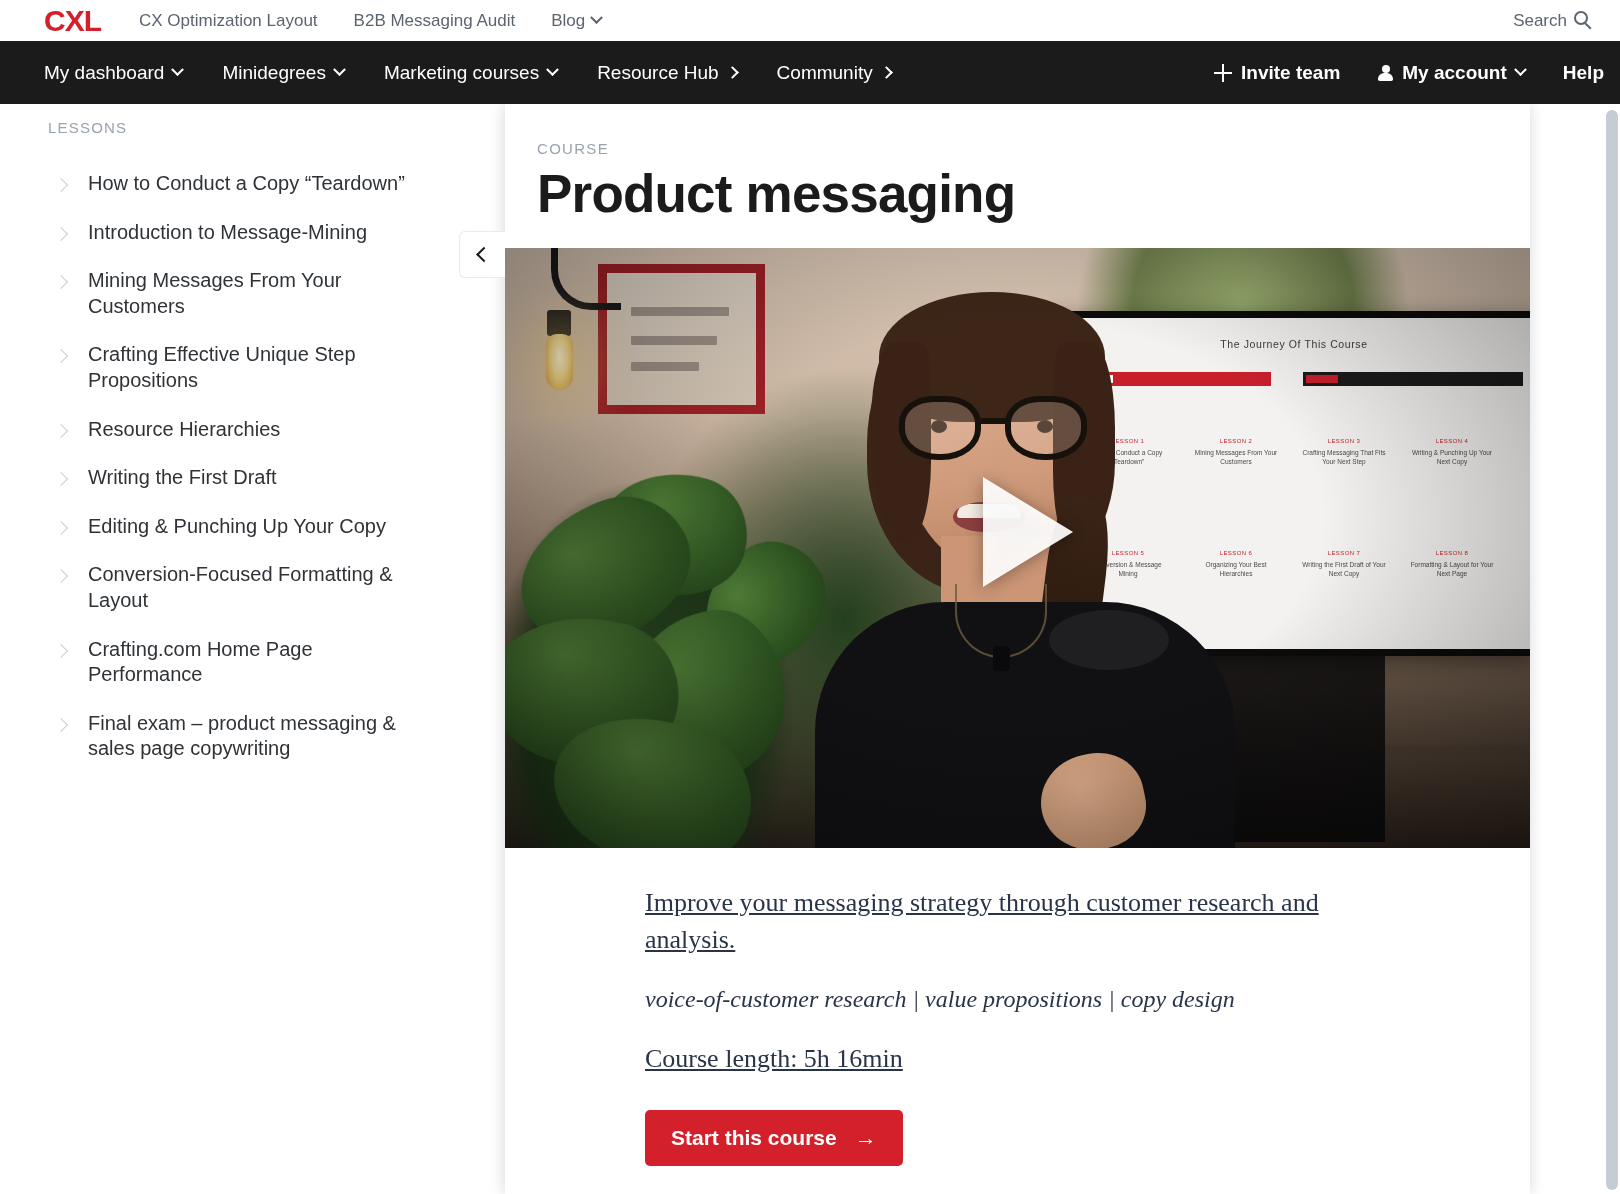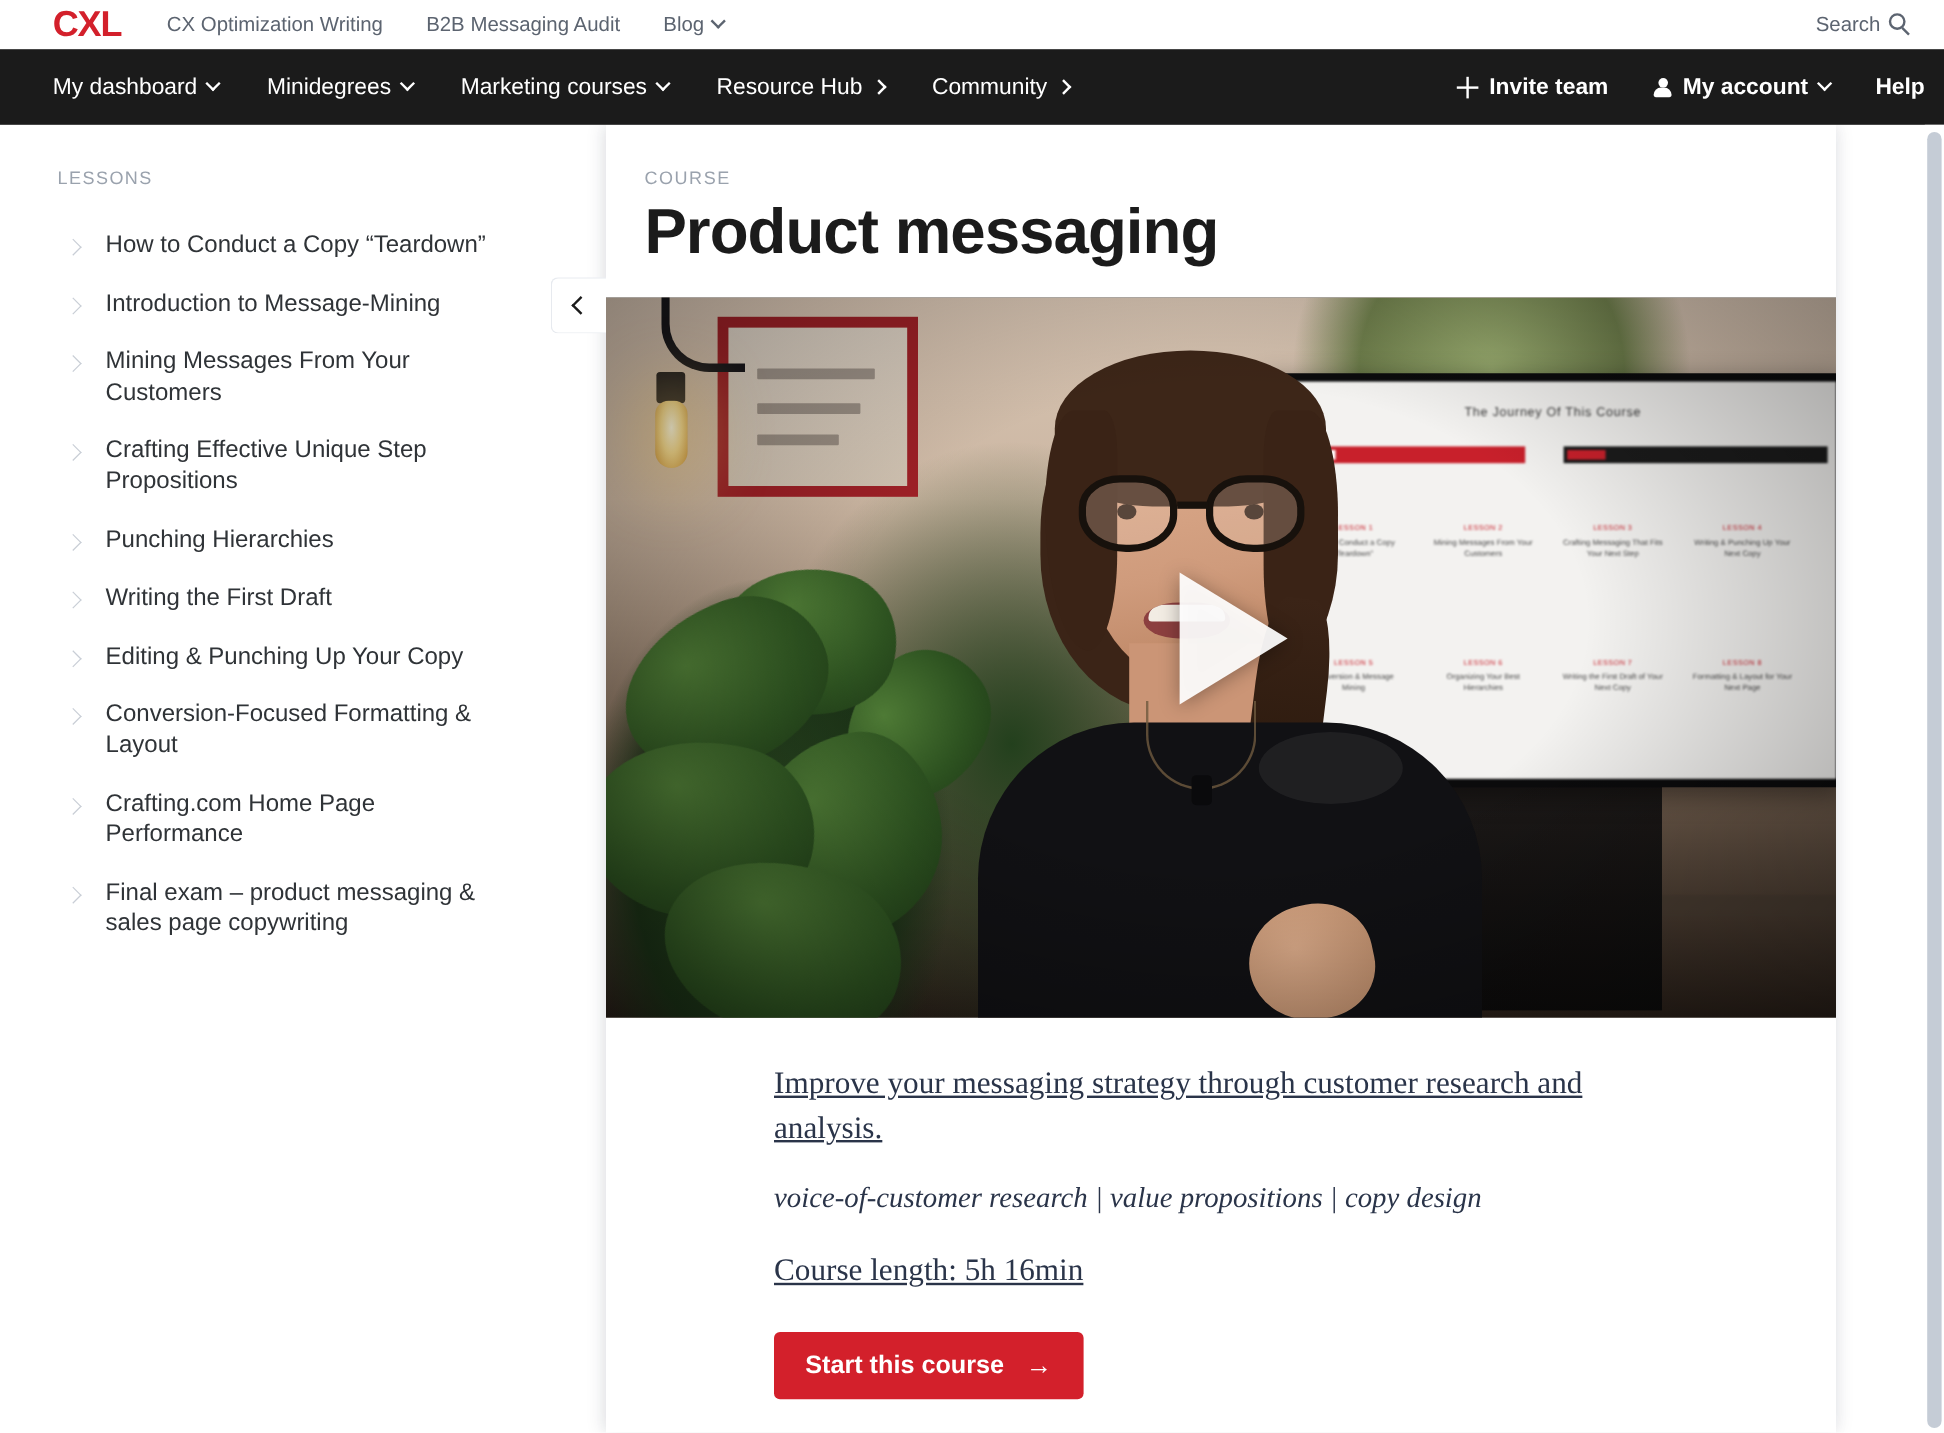--- a/index.html
+++ b/index.html
@@ -148,21 +148,21 @@
     background: #ffffff;
   }
 
   
   .sidebar {
     position: absolute;
     left: 0; top: 0;
     width: 454px;
     height: 1090px;
     background: #ffffff;
-    padding: 36px 34px 0 48px;
+    padding: 15px 34px 0 48px;
     overflow: hidden;
   }
   .lessons-head {
     color: #9aa2ad;
     font-size: 15px;
     letter-spacing: 1.2px;
     margin-bottom: 35px;
   }
   .lesson {
     display: flex;
@@ -586,21 +586,21 @@
     border-radius: 6px;
   }
 </style>
 </head>
 <body>
 
 <div class="topbar">
   <div class="logo">CXL</div>
 
   <div class="toplink">
-    <span>CX Optimization Writing</span>
+    <span>CX Optimization Layout</span>
   </div>
   <div class="toplink">
     <span>B2B Messaging Audit</span>
   </div>
   <div class="toplink">
     <span>Blog</span>
     <span class="chev-d"></span>
   </div>
 
   <div class="topspacer"></div>
@@ -665,21 +665,21 @@
     <div class="lesson">
       <span class="lesson-chev"></span>
       <span class="lesson-label">Mining Messages From Your Customers</span>
     </div>
     <div class="lesson">
       <span class="lesson-chev"></span>
       <span class="lesson-label">Crafting Effective Unique Step Propositions</span>
     </div>
     <div class="lesson">
       <span class="lesson-chev"></span>
-      <span class="lesson-label">Punching Hierarchies</span>
+      <span class="lesson-label">Resource Hierarchies</span>
     </div>
     <div class="lesson">
       <span class="lesson-chev"></span>
       <span class="lesson-label">Writing the First Draft</span>
     </div>
     <div class="lesson">
       <span class="lesson-chev"></span>
       <span class="lesson-label">Editing &amp; Punching Up Your Copy</span>
     </div>
     <div class="lesson">

